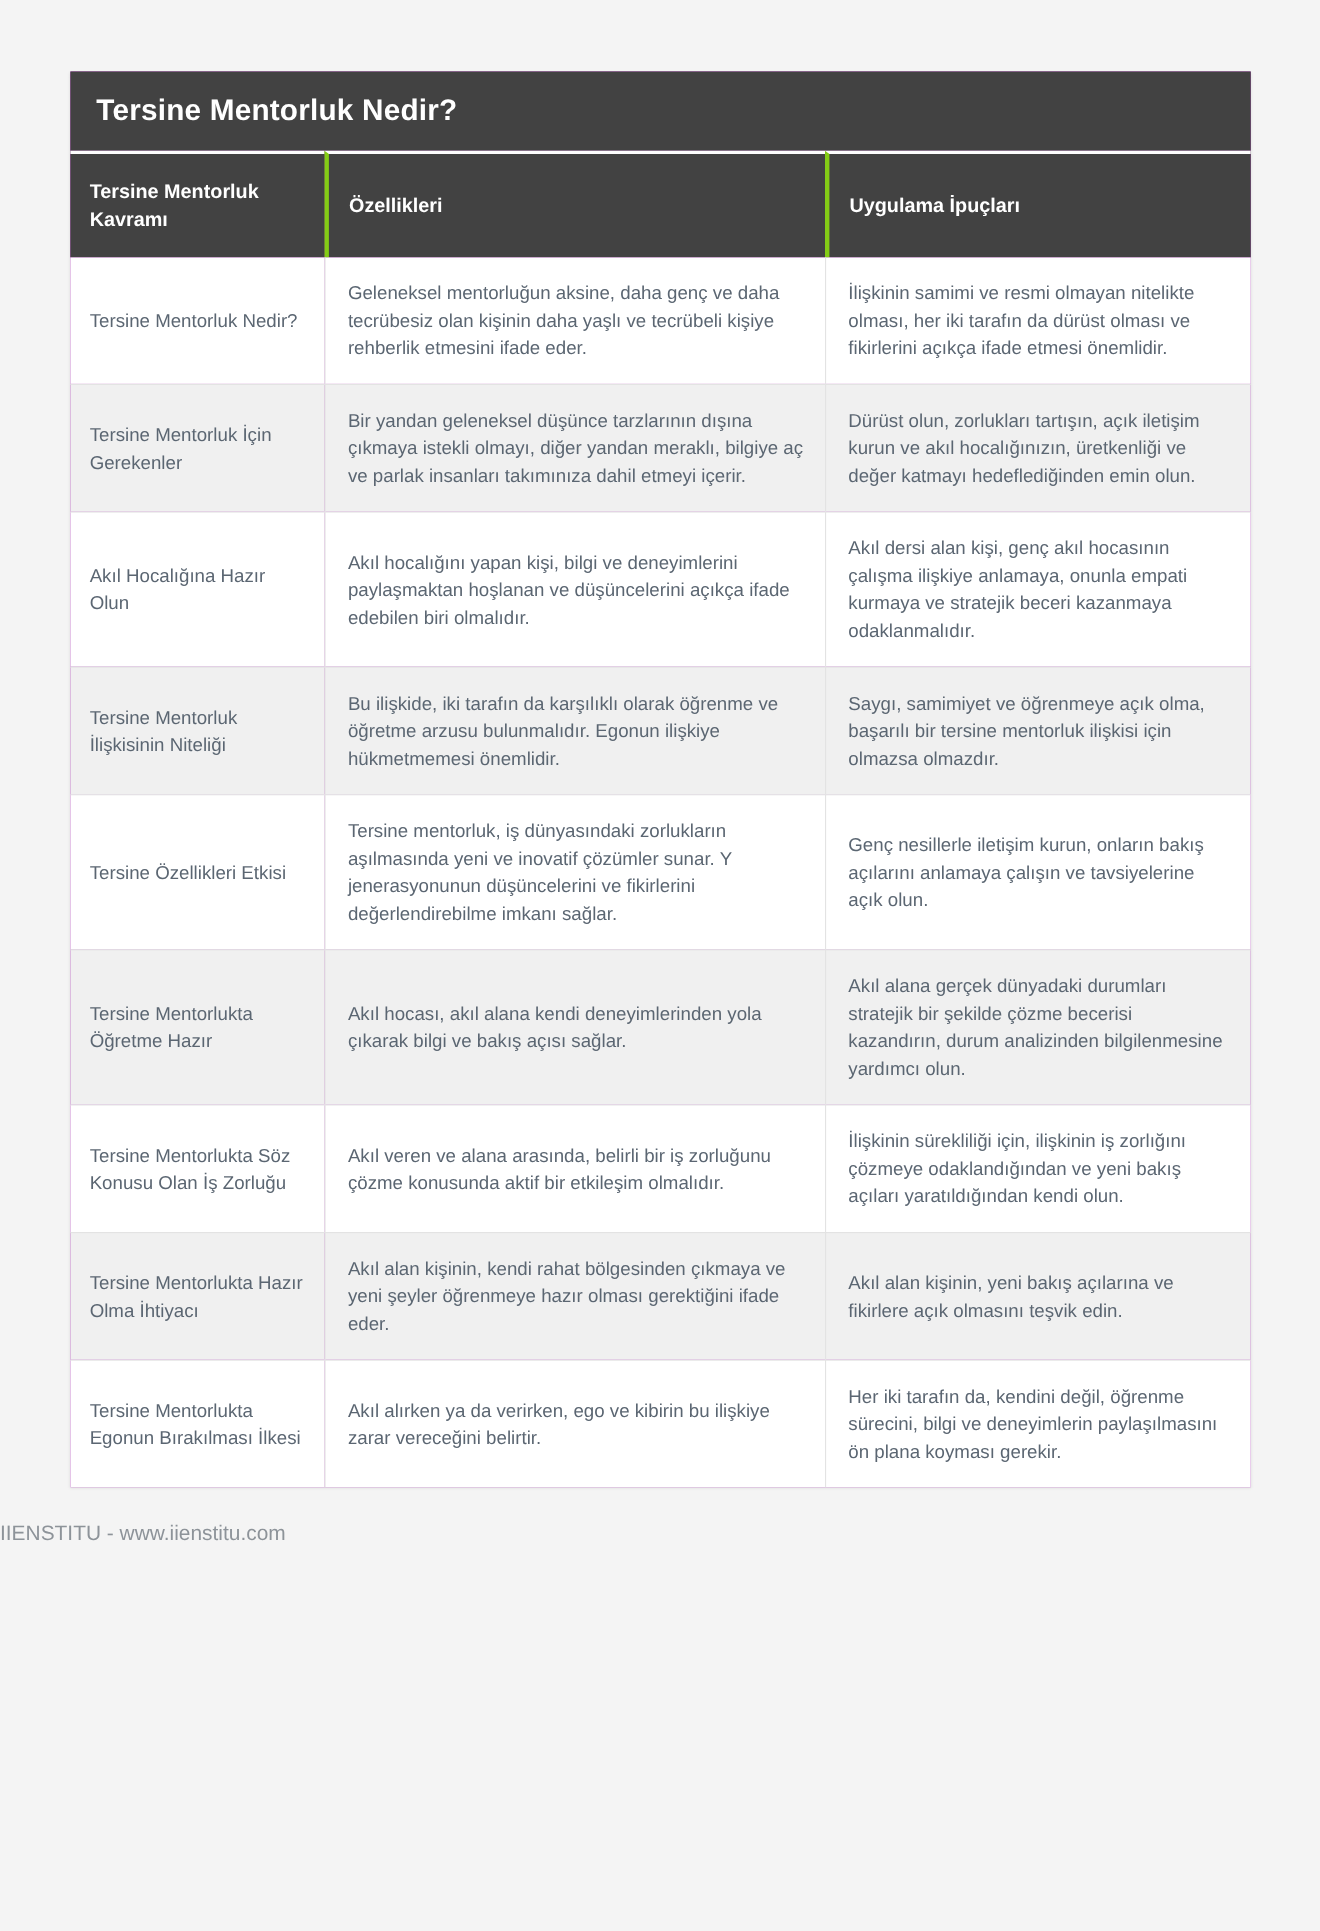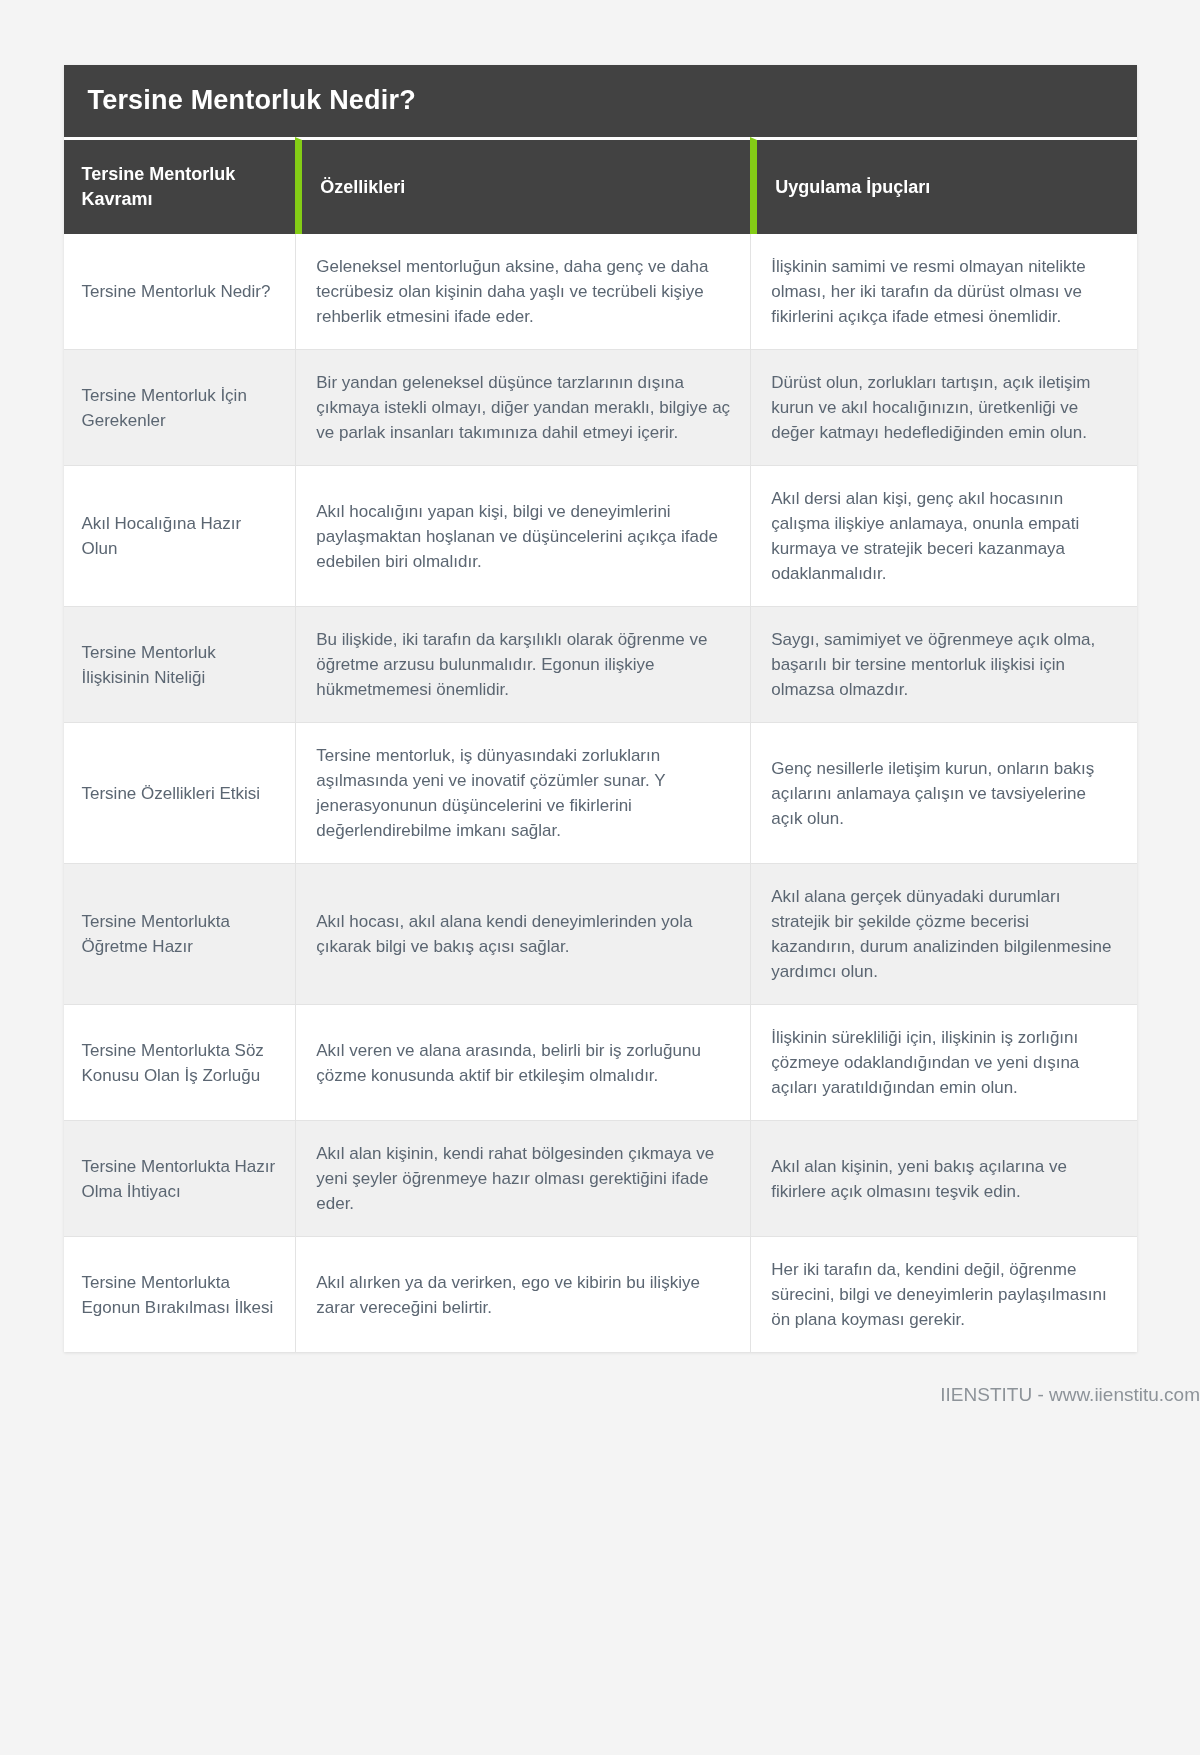--- a/index.html
+++ b/index.html
@@ -44,39 +44,39 @@
     color: #ffffff;
     font-size: 18px;
     font-weight: bold;
     text-align: left;
     vertical-align: middle;
     padding: 14px 18px;
     height: 97px;
     line-height: 25px;
     border-top: 3px solid #fdfdfd;
   }
-  thead th + th { border-left: 7px solid #84cc16; }
+  thead th + th { border-left: 4px solid #84cc16; }
 
   tbody td {
     color: #5b6672;
     font-size: 17px;
     line-height: 25px;
     vertical-align: middle;
     padding: 20px 20px;
     border-top: 1px solid #e3e3e3;
   }
   tbody tr:first-child td { border-top: none; margin-top: 20px; }
   tbody td + td { border-left: 1px solid #e3e3e3; }
   tbody td.cell-concept { padding-left: 18px; padding-right: 14px; }
 
   tbody tr:nth-child(even) td { background: #f0f0f0; }
   tbody tr:nth-child(odd) td { background: #ffffff; }
 
   .footer {
-    text-align: right;
+    text-align: left;
     color: #8d9399;
     font-size: 19px;
     padding: 32px 0 40px 0;
   }
 </style>
 </head>
 <body>
 
 <div class="table-wrap">
 
@@ -122,21 +122,21 @@
         <td>Genç nesillerle iletişim kurun, onların bakış açılarını anlamaya çalışın ve tavsiyelerine açık olun.</td>
       </tr>
       <tr>
         <td class="cell-concept">Tersine Mentorlukta Öğretme Hazır</td>
         <td>Akıl hocası, akıl alana kendi deneyimlerinden yola çıkarak bilgi ve bakış açısı sağlar.</td>
         <td>Akıl alana gerçek dünyadaki durumları stratejik bir şekilde çözme becerisi kazandırın, durum analizinden bilgilenmesine yardımcı olun.</td>
       </tr>
       <tr>
         <td class="cell-concept">Tersine Mentorlukta Söz Konusu Olan İş Zorluğu</td>
         <td>Akıl veren ve alana arasında, belirli bir iş zorluğunu çözme konusunda aktif bir etkileşim olmalıdır.</td>
-        <td>İlişkinin sürekliliği için, ilişkinin iş zorlığını çözmeye odaklandığından ve yeni dışına açıları yaratıldığından emin olun.</td>
+        <td>İlişkinin sürekliliği için, ilişkinin iş zorlığını çözmeye odaklandığından ve yeni bakış açıları yaratıldığından kendi olun.</td>
       </tr>
       <tr>
         <td class="cell-concept">Tersine Mentorlukta Hazır Olma İhtiyacı</td>
         <td>Akıl alan kişinin, kendi rahat bölgesinden çıkmaya ve yeni şeyler öğrenmeye hazır olması gerektiğini ifade eder.</td>
         <td>Akıl alan kişinin, yeni bakış açılarına ve fikirlere açık olmasını teşvik edin.</td>
       </tr>
       <tr>
         <td class="cell-concept">Tersine Mentorlukta Egonun Bırakılması İlkesi</td>
         <td>Akıl alırken ya da verirken, ego ve kibirin bu ilişkiye zarar vereceğini belirtir.</td>
         <td>Her iki tarafın da, kendini değil, öğrenme sürecini, bilgi ve deneyimlerin paylaşılmasını ön plana koyması gerekir.</td>

